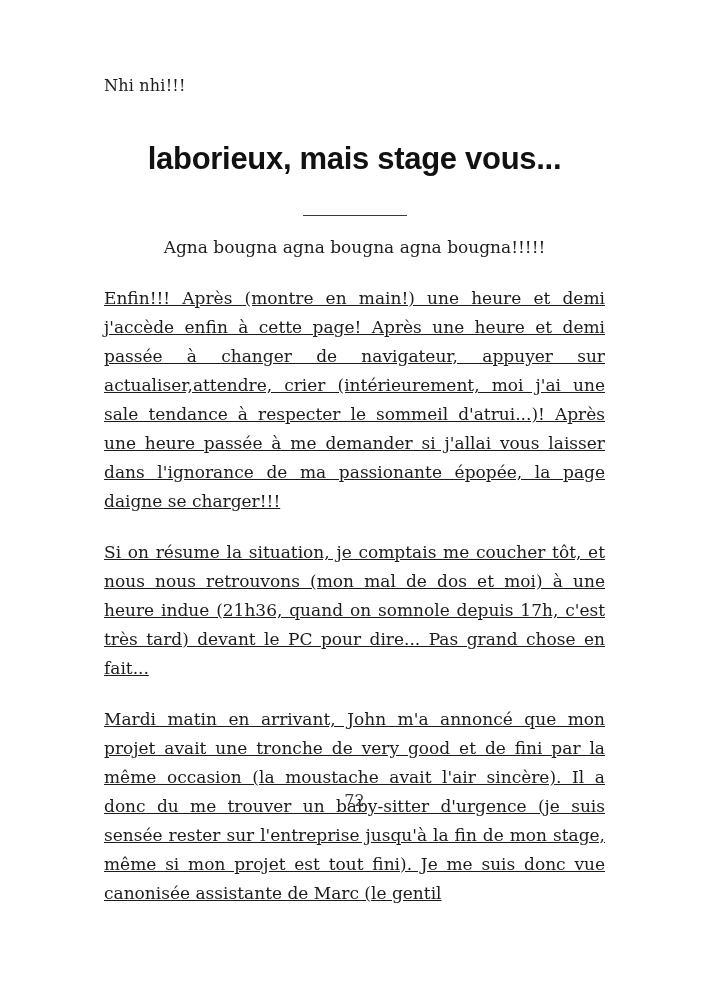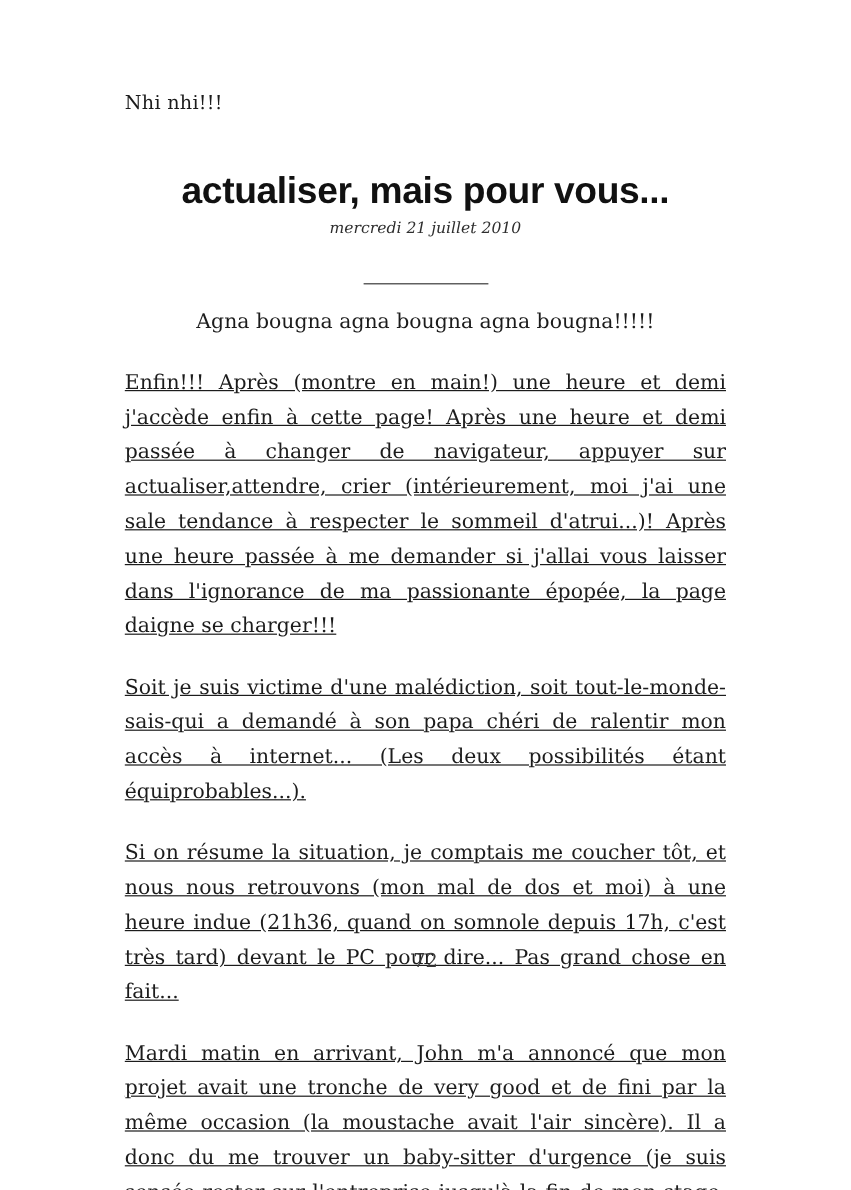--- a/index.html
+++ b/index.html
@@ -75,31 +75,29 @@
     color: #3a3a3a;
   }
 </style>
 </head>
 <body>
 
 <div class="page">
 
   <div class="header-note">Nhi nhi!!!</div>
 
-  <h1 class="title">actualiser, mais pour vous...</h1>
+  <h1 class="title">laborieux, mais stage vous...</h1>
 
-  <div class="date">mercredi 21 juillet 2010</div>
 
   <div class="divider"></div>
 
   <p class="intro">Agna bougna agna bougna agna bougna!!!!!</p>
 
   <p class="body-paragraph">Enfin!!! Après (montre en main!) une heure et demi j'accède enfin à cette page! Après une heure et demi passée à changer de navigateur, appuyer sur actualiser,attendre, crier (intérieurement, moi j'ai une sale tendance à respecter le sommeil d'atrui...)! Après une heure passée à me demander si j'allai vous laisser dans l'ignorance de ma passionante épopée, la page daigne se charger!!!</p>
 
-  <p class="body-paragraph">Soit je suis victime d'une malédiction, soit tout-le-monde-sais-qui a demandé à son papa chéri de ralentir mon accès à internet... (Les deux possibilités étant équiprobables...).</p>
 
   <p class="body-paragraph">Si on résume la situation, je comptais me coucher tôt, et nous nous retrouvons (mon mal de dos et moi) à une heure indue (21h36, quand on somnole depuis 17h, c'est très tard) devant le PC pour dire... Pas grand chose en fait...</p>
 
   <p class="body-paragraph">Mardi matin en arrivant, John m'a annoncé que mon projet avait une tronche de very good et de fini par la même occasion (la moustache avait l'air sincère). Il a donc du me trouver un baby-sitter d'urgence (je suis sensée rester sur l'entreprise jusqu'à la fin de mon stage, même si mon projet est tout fini). Je me suis donc vue canonisée assistante de Marc (le gentil</p>
 
   <div class="page-number">72</div>
 
 </div>
 
 </body></html>

